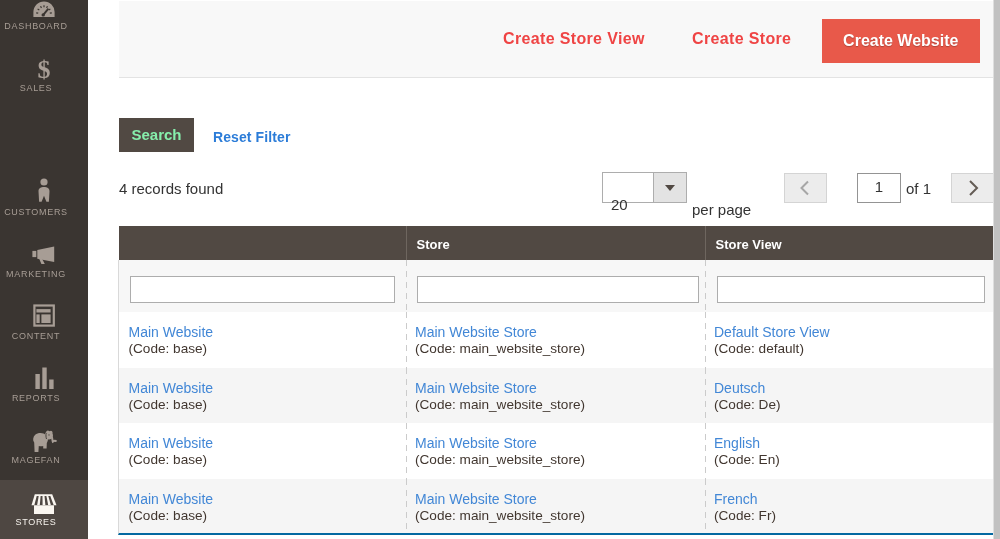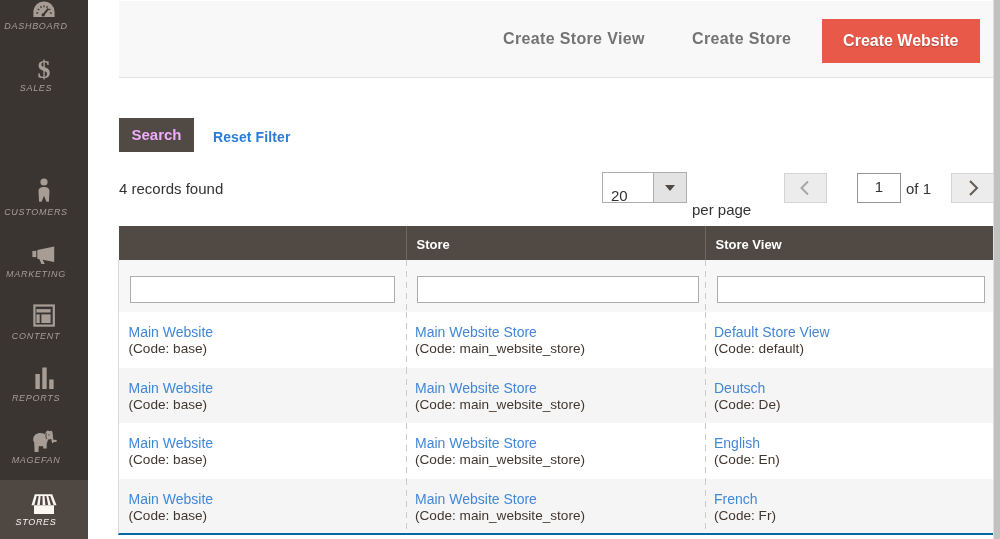--- a/index.html
+++ b/index.html
@@ -3,43 +3,43 @@
 <meta charset="utf-8">
 <style>
 * { margin:0; padding:0; box-sizing:border-box; }
 html,body { width:1000px; height:539px; overflow:hidden; font-family:"Liberation Sans", sans-serif; background:#fff; }
 #page { position:relative; width:1000px; height:539px; }
 
 
 #menu { position:absolute; left:0; top:0; width:88px; height:539px; background:#3a3531; overflow:hidden; z-index:5; }
 .mi { position:absolute; left:0; width:88px; height:62px; color:#a79d95; text-align:center; }
 .mi .ic { position:absolute; left:0; top:11.5px; width:88px; height:22px; display:flex; align-items:flex-end; justify-content:center; }
-.mi .lb { position:absolute; left:0; top:37.5px; width:72px; font-size:9px; letter-spacing:0.7px;font-style:italic; }
+.mi .lb { position:absolute; left:0; top:37.5px; width:72px; font-size:9px; letter-spacing:0.7px; }
 .mi.active { background:#4e4742; color:#f7f3ed; }
 svg.icn { display:block; margin:0 auto; }
 
 
 #sbar { position:absolute; right:0; top:0; width:7px; height:539px; background:#c1c1c1; border-left:1px solid #dedede; z-index:9; }
 
 
 #band { position:absolute; left:119px; top:1px; width:874.5px; height:77px; background:#f8f8f8; border-bottom:1px solid #e3e3e3; }
-.btn-txt { position:absolute; top:16px; height:44px; line-height:44px; font-size:16px; font-weight:bold; color:#737373; letter-spacing:0.35px; }
+.btn-txt { position:absolute; top:16px; height:44px; line-height:44px; font-size:16px; font-weight:bold; color:#ef4444; letter-spacing:0.35px; }
 #btn-red { position:absolute; left:703px; top:18px; width:157.5px; height:44px; background:#e8594a; color:#fff;
   font-size:16px; font-weight:bold; text-align:center; line-height:44px; text-shadow:0 1px 1px rgba(0,0,0,0.25); }
 
 
-#btn-search { position:absolute; left:119px; top:118px; width:75px; height:34px; background:#514943; color:#f0abfc;
+#btn-search { position:absolute; left:119px; top:118px; width:75px; height:34px; background:#514943; color:#86efac;
   font-size:15px; font-weight:bold; text-align:center; line-height:34px; }
 #reset { position:absolute; left:213px; top:128.5px; font-size:14px; letter-spacing:0.1px; font-weight:bold; color:#2b7cd8; }
 
 
 #records { position:absolute; left:119px; top:179.5px; font-size:15px; color:#333; }
 .ptxt { position:absolute; font-size:15px; color:#333; }
 #sel { position:absolute; left:602px; top:172px; width:85px; height:31px; background:#fff; border:1px solid #adadad; }
-#sel .num { position:absolute; left:8px; top:8px; line-height:29px; font-size:15px; color:#333; }
+#sel .num { position:absolute; left:8px; top:17px; line-height:29px; font-size:15px; color:#333; }
 #sel .arr { position:absolute; right:0; top:0; width:33px; height:29px; background:#e3e3e3; border-left:1px solid #adadad; }
 #sel .tri { position:absolute; left:11px; top:11.5px; width:0; height:0; border-left:5.5px solid transparent; border-right:5.5px solid transparent; border-top:6.5px solid #514943; }
 .pbtn { position:absolute; top:173px; width:43px; height:30px; background:#ececec; border:1px solid #d4d4d4; }
 #pprev { left:784px; }
 #pnext { left:951px; }
 #pinput { position:absolute; left:857px; top:173px; width:44px; height:30px; background:#fff; border:1px solid #949494;
   text-align:center; line-height:26px; font-size:15px; color:#333; }
 
 
 #grid { position:absolute; left:118px; top:226px; width:876px; }

